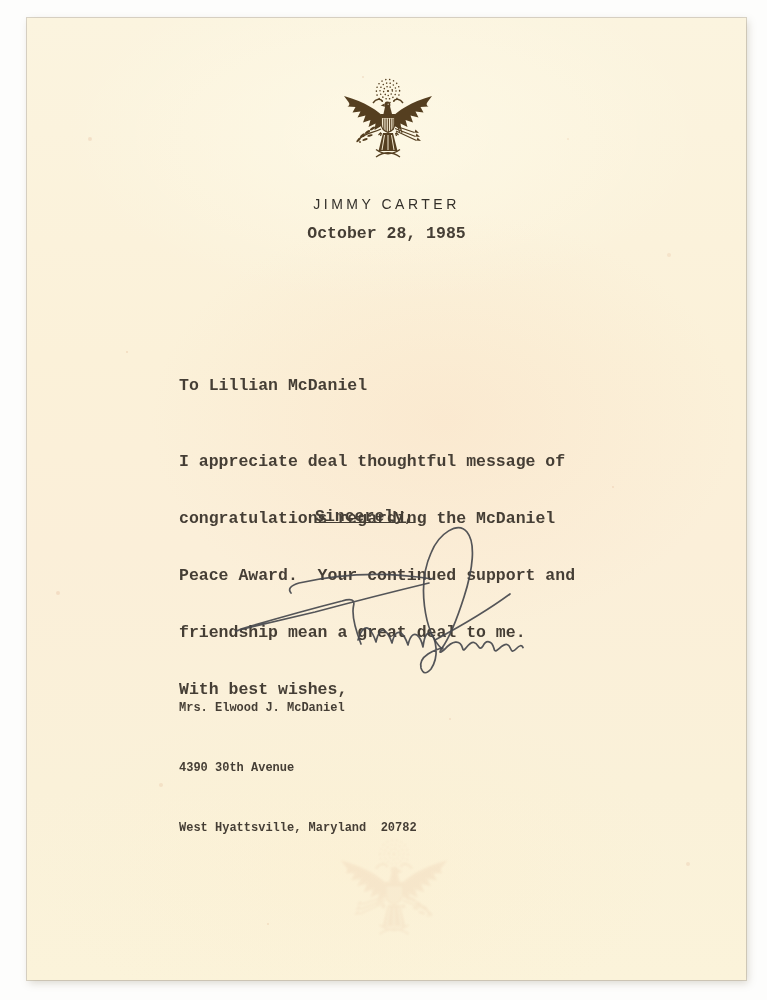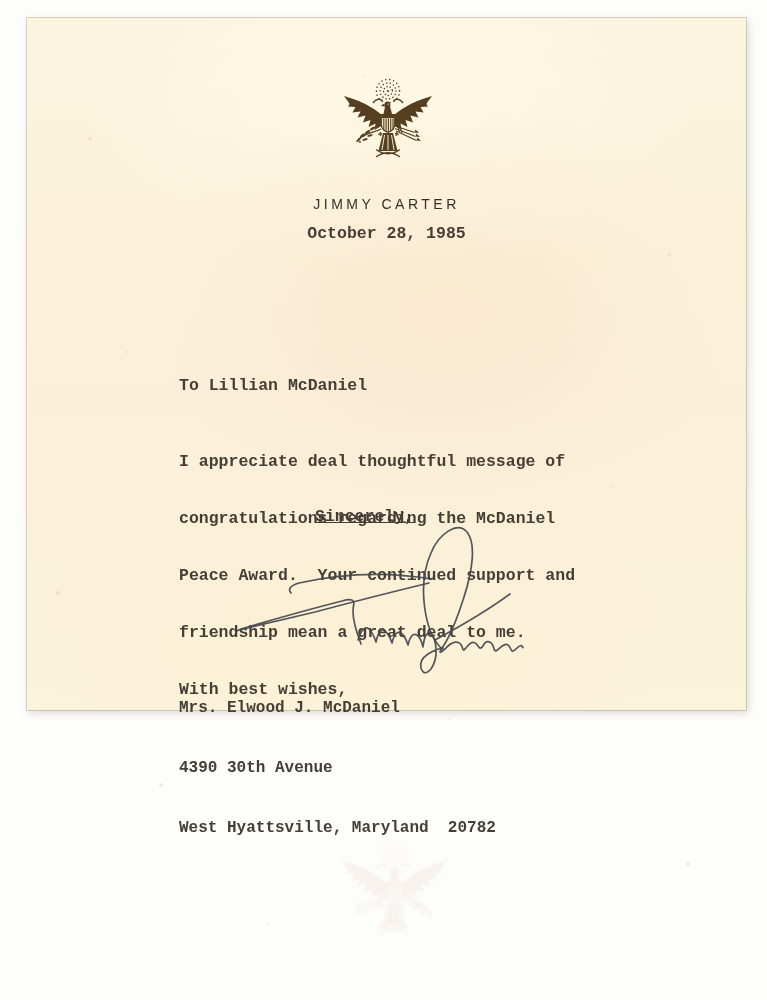--- a/index.html
+++ b/index.html
@@ -4,21 +4,21 @@
 <style>
   html,body{margin:0;padding:0;}
   body{
     width:767px;height:1000px;
     background:#fdfdfc;
     position:relative;
     font-family:"Liberation Sans", sans-serif;
     overflow:hidden;
   }
   .paper{
-    position:absolute;left:27px;top:18px;width:719px;height:692px;
+    position:absolute;left:27px;top:18px;width:719px;height:962px;
     background:
       radial-gradient(ellipse 420px 300px at 58% 42%, rgba(249,215,185,0.28), rgba(249,215,185,0) 70%),
       radial-gradient(ellipse 500px 260px at 50% 12%, rgba(255,252,235,0.55), rgba(255,252,235,0) 65%),
       radial-gradient(ellipse 460px 240px at 45% 88%, rgba(252,240,210,0.5), rgba(252,240,210,0) 70%),
       linear-gradient(180deg,#fbf4df 0%, #fbf1d9 35%, #fbefd9 55%, #faf1d9 80%, #fbf3da 100%);
     box-shadow: 0 0 0 1px rgba(175,162,132,0.45), 2px 3px 8px rgba(130,118,92,0.28);
   }
   
   .specks{
     position:absolute;left:0;top:0;width:2px;height:2px;border-radius:50%;
@@ -65,21 +65,21 @@
   }
   .signature{
     position:absolute;left:198px;top:498px;width:300px;height:165px;
   }
   .signature path{
     fill:none;stroke:#45484d;stroke-width:1.7;
     stroke-linecap:round;stroke-linejoin:round;opacity:0.92;
   }
   .address-block{
     position:absolute;left:152px;top:640px;
-    font-size:16px;line-height:20px;white-space:pre;
+    font-size:12px;line-height:20px;white-space:pre;
   }
   .ghost-seal{
     position:absolute;left:304px;top:818px;width:126px;height:121px;
     color:#c4734c;
     transform:scaleX(-1);
     opacity:0.08;
     filter:blur(0.8px);
   }
 </style>
 </head>

